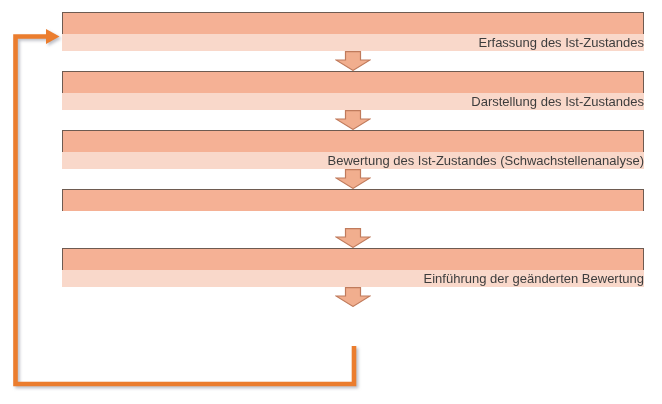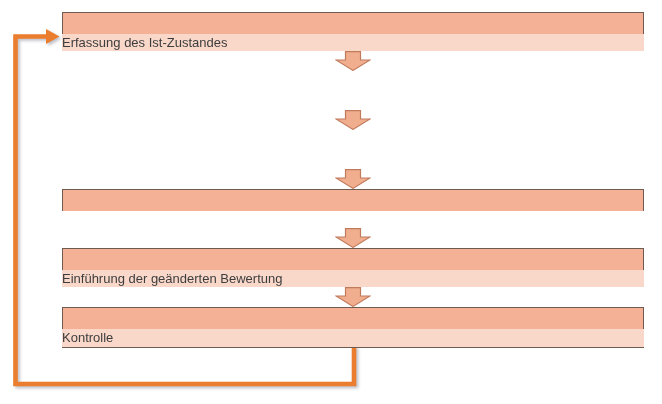--- a/index.html
+++ b/index.html
@@ -26,21 +26,21 @@
     border: 1.5px solid var(--border-dark, #6e5b51);
     border-bottom: none;
   }
   .step-label {
     box-sizing: border-box;
     height: 17px;
     background: var(--band-light, #f9d8ca);
     color: var(--text, #3d3d3d);
     font-size: 13px;
     line-height: 17px;
-    text-align: left;
+    text-align: right;
     white-space: nowrap;
   }
   .step.last .step-label {
     height: 18.5px;
     border-bottom: 1.5px solid var(--border-dark, #6e5b51);
   }
 
   
   .down-arrow {
     position: absolute;
@@ -74,25 +74,33 @@
 
   <div class="step" style="top:12px">
     <div class="step-top"></div>
     <div class="step-label">Erfassung des Ist-Zustandes</div>
   </div>
 
   <svg class="down-arrow" style="top:51px" viewBox="0 0 36 20">
     <polygon class="arrow-shape" points="10.5,0.6 25.5,0.6 25.5,9 35,9 18,19.4 1,9 10.5,9"></polygon>
   </svg>
 
+  <div class="step" style="top:71px">
+    <div class="step-top"></div>
+    <div class="step-label">Darstellung des Ist-Zustandes</div>
+  </div>
 
   <svg class="down-arrow" style="top:110px" viewBox="0 0 36 20">
     <polygon class="arrow-shape" points="10.5,0.6 25.5,0.6 25.5,9 35,9 18,19.4 1,9 10.5,9"></polygon>
   </svg>
 
+  <div class="step" style="top:130px">
+    <div class="step-top"></div>
+    <div class="step-label">Bewertung des Ist-Zustandes (Schwachstellenanalyse)</div>
+  </div>
 
   <svg class="down-arrow" style="top:169px" viewBox="0 0 36 20">
     <polygon class="arrow-shape" points="10.5,0.6 25.5,0.6 25.5,9 35,9 18,19.4 1,9 10.5,9"></polygon>
   </svg>
 
   <div class="step" style="top:189px">
     <div class="step-top"></div>
   </div>
 
   <svg class="down-arrow" style="top:228px" viewBox="0 0 36 20">
@@ -101,18 +109,14 @@
 
   <div class="step" style="top:248px">
     <div class="step-top"></div>
     <div class="step-label">Einführung der geänderten Bewertung</div>
   </div>
 
   <svg class="down-arrow" style="top:287px" viewBox="0 0 36 20">
     <polygon class="arrow-shape" points="10.5,0.6 25.5,0.6 25.5,9 35,9 18,19.4 1,9 10.5,9"></polygon>
   </svg>
 
-  <div class="step last" style="top:307px">
-    <div class="step-top"></div>
-    <div class="step-label">Kontrolle</div>
-  </div>
 
 </div>
 
 </body></html>

